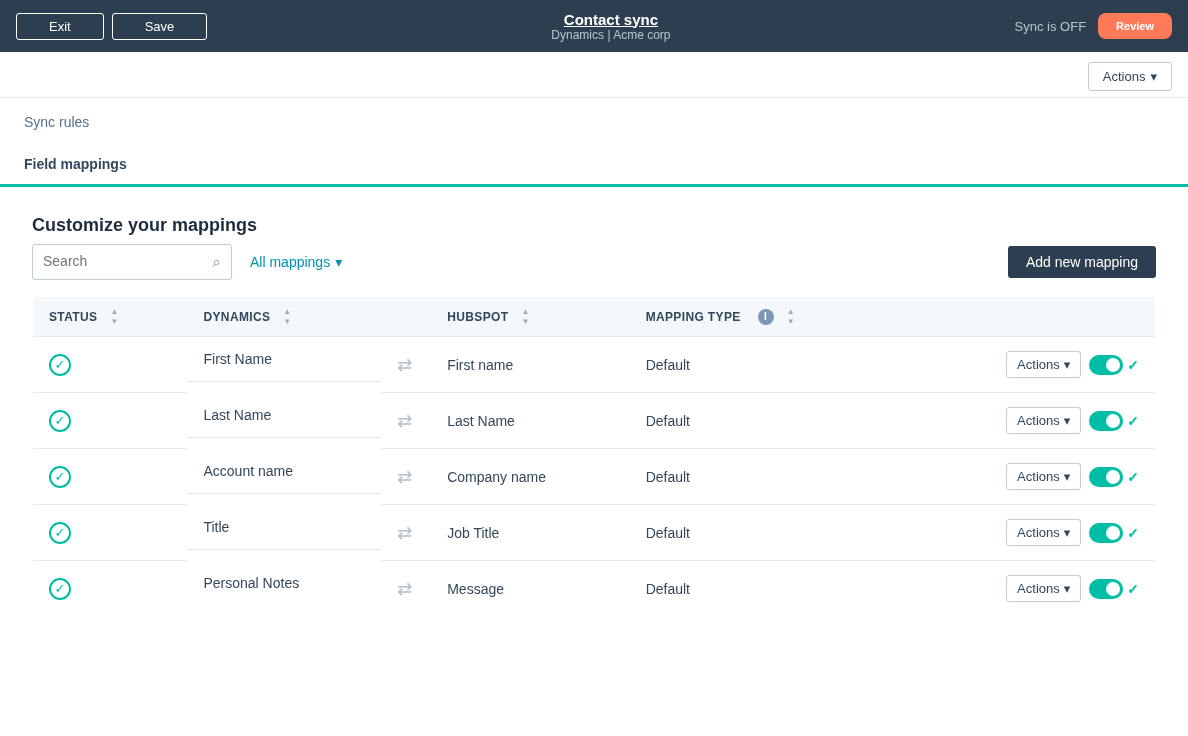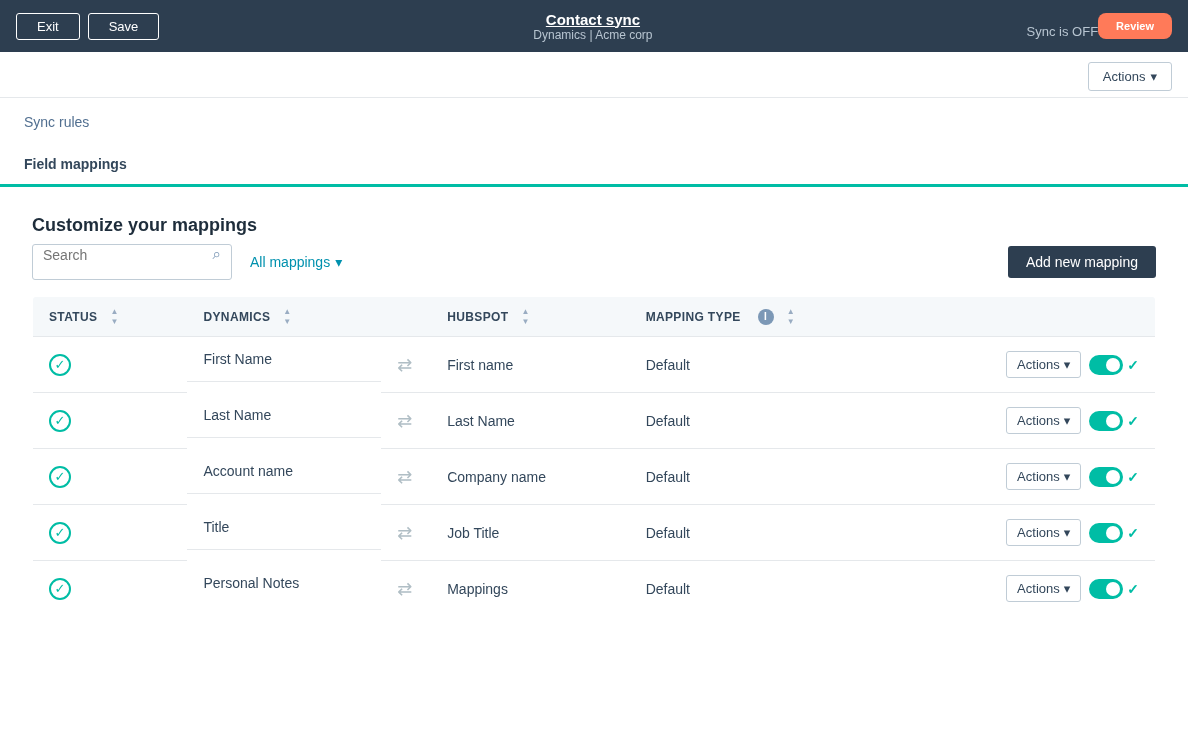--- a/index.html
+++ b/index.html
@@ -7,25 +7,25 @@
 
     
     .top-nav {
       display: flex; align-items: center; justify-content: space-between;
       background: #2d3e50; color: #fff; padding: 0 16px; height: 52px;
     }
     .top-nav-left { display: flex; gap: 8px; }
     .top-nav-center { text-align: center; }
     .top-nav-center .title { font-size: 15px; font-weight: 600; text-decoration: underline; }
     .top-nav-center .subtitle { font-size: 12px; color: #b8c5d1; }
-    .top-nav-right { display: flex; align-items: flex-end; }
+    .top-nav-right { display: flex; align-items: center; gap: 12px; }
 
     .btn-outline-white {
       background: transparent; border: 1.5px solid #fff; color: #fff;
-      padding: 5px 20px; border-radius: 3px; cursor: pointer; font-size: 13px; font-weight: 500;
+      padding: 5px 32px; border-radius: 3px; cursor: pointer; font-size: 13px; font-weight: 500;
     }
 
     .sync-status { font-size: 13px; color: #b8c5d1; }
 
     .btn-review {
       background: #ff7a59; border: none; color: #fff;
       padding: 7px 18px; border-radius: 8px; cursor: pointer; font-size: 11px; font-weight: 600;
     }
 
     
@@ -61,23 +61,23 @@
     .section-desc { font-size: 14px; color: #516f90; line-height: 1.5; margin-bottom: 24px; }
 
     
     .filter-bar {
       display: flex; align-items: center; justify-content: space-between;
       margin-bottom: 16px;
     }
     .filter-bar-left { display: flex; align-items: center; gap: 10px; }
 
     .search-box {
-      display: flex; align-items: flex-end;
+      display: flex; align-items: flex-start;
       border: 1px solid #c0ccd6; border-radius: 3px;
-      padding: 16px 10px; height: 36px; width: 200px; background: #fff;
+      padding: 8px 10px; height: 36px; width: 200px; background: #fff;
     }
     .search-box input {
       border: none; outline: none; font-size: 14px; color: #33475b;
       width: 100%; background: transparent;
     }
     .search-icon { color: #7c98b6; font-size: 15px; margin-left: 4px; }
 
     .filter-dropdown {
       display: flex; align-items: center; gap: 5px;
       border: none; background: transparent; color: #0091ae;
@@ -330,21 +330,21 @@
           </td>
         </tr>
         <tr>
           <td>
             <div class="status-check">✓</div>
           </td>
           <td style="display: flex; align-items: center; gap: 12px;">
             <span>Personal Notes</span>
           </td>
           <td><span style="color:#b0bec5; font-size:18px;">⇄</span></td>
-          <td>Mappings</td>
+          <td>Message</td>
           <td>Default</td>
           <td>
     <div class="actions-td">
       <button class="actions-btn">
         <span>Actions</span>
         <span>▾</span>
       </button>
       <div class="toggle-cell">
         <button class="toggle-switch"></button>
         <span class="toggle-check">✓</span>

